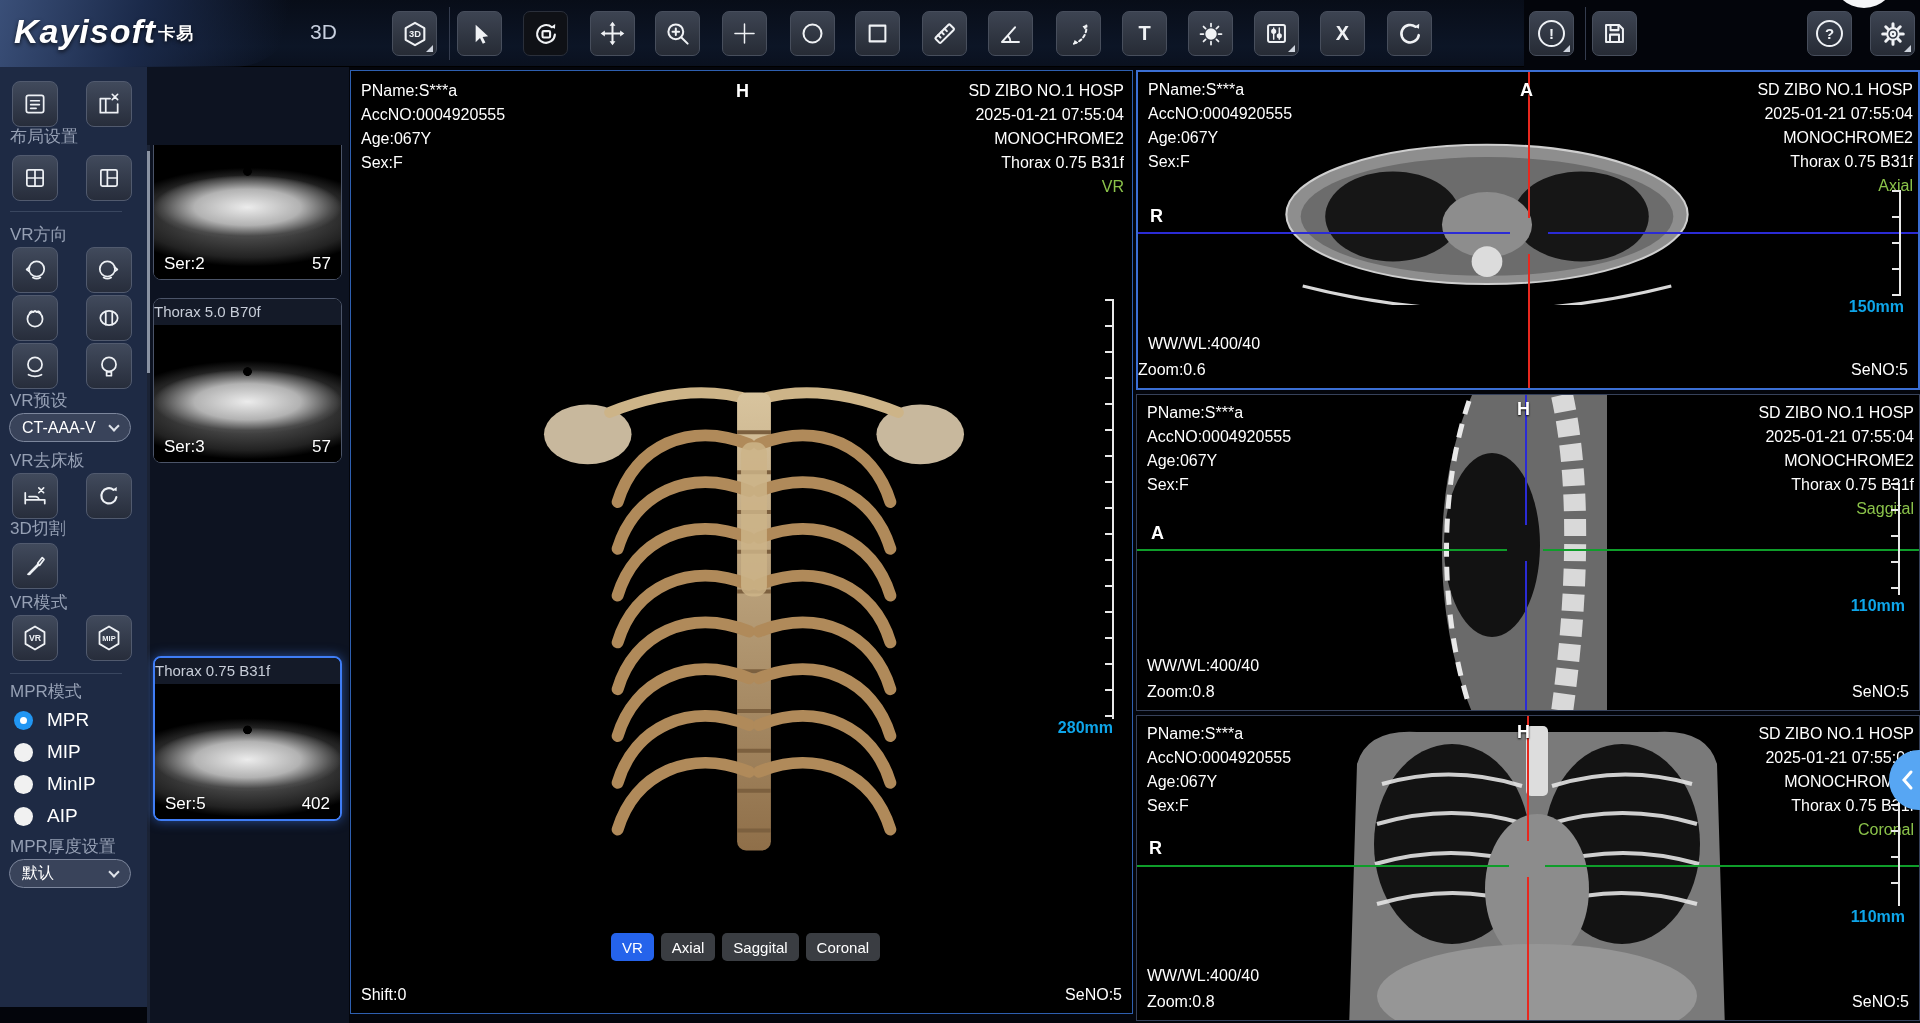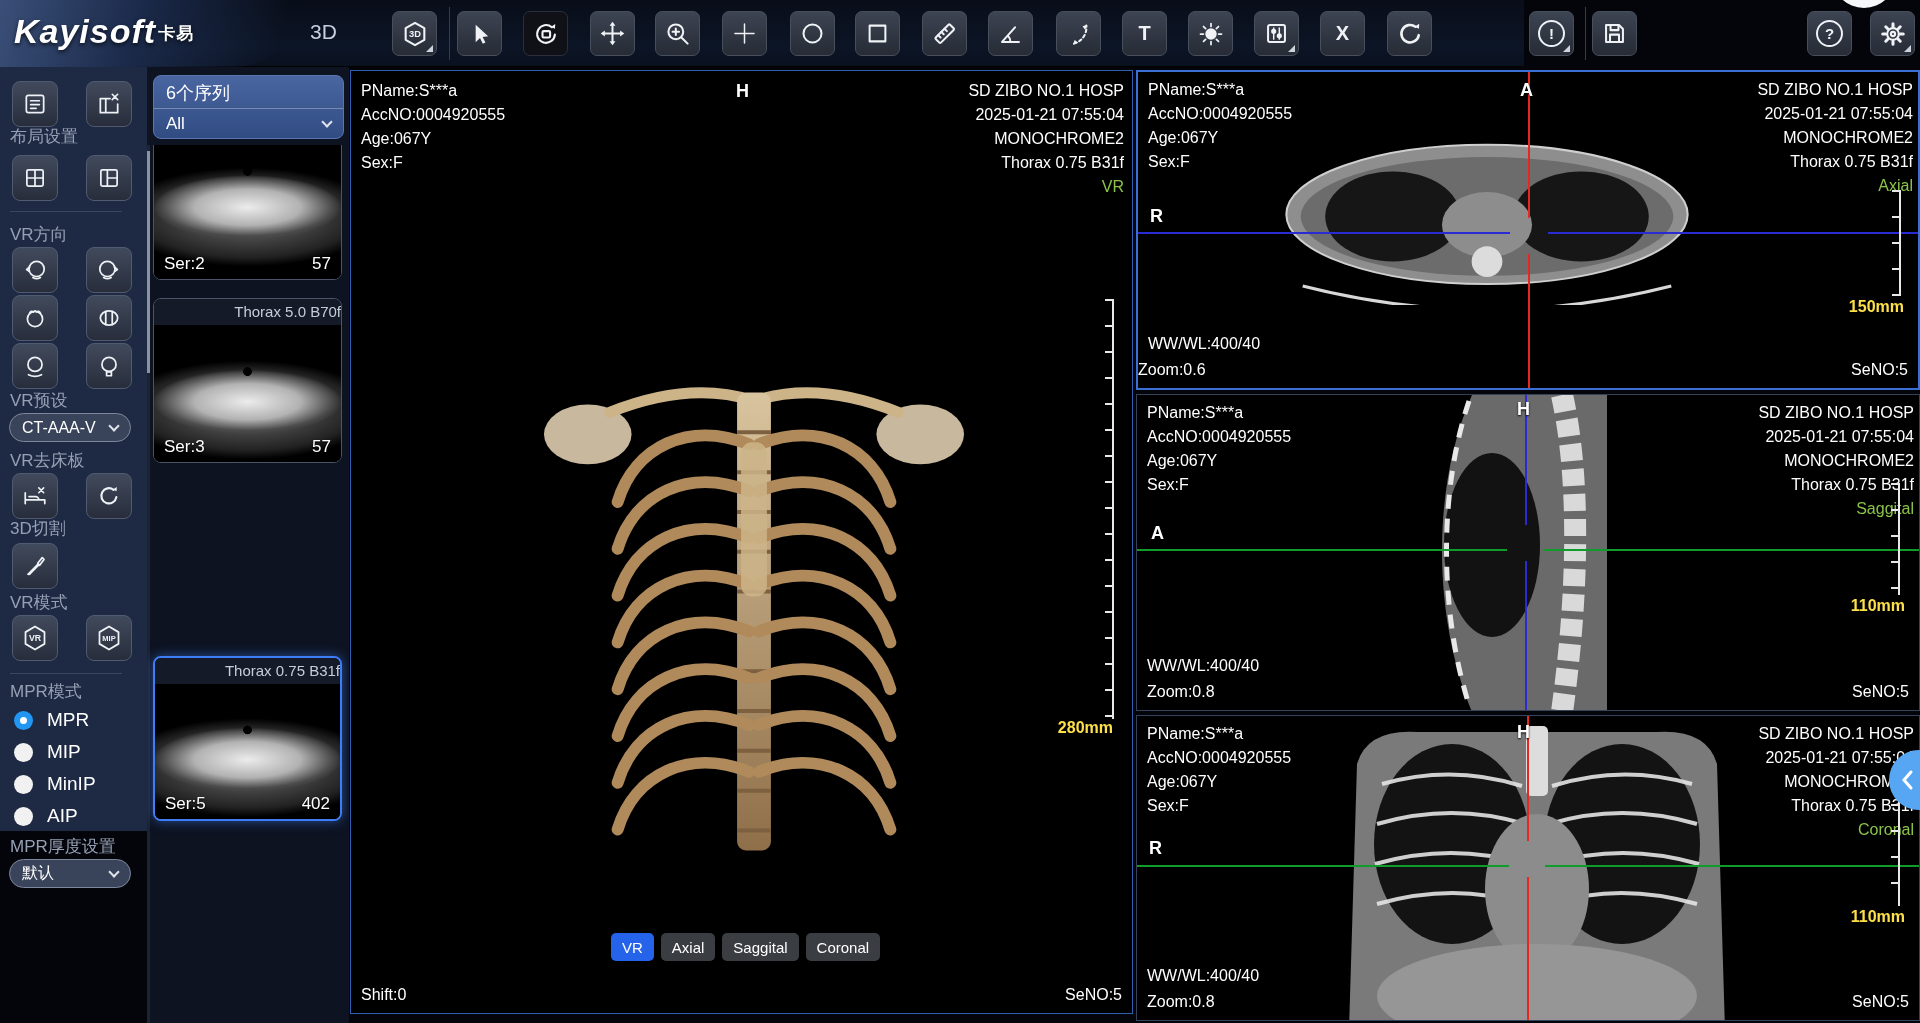--- a/index.html
+++ b/index.html
@@ -25,21 +25,21 @@
           border-left:7px solid transparent; border-bottom:7px solid #cdd3dd; }
   .tbtn svg { stroke:#f0f2f5; stroke-width:1.8; fill:none; stroke-linecap:round; stroke-linejoin:round; }
   .tb-div { position:absolute; top:7px; height:53px; width:1px; background:#343c4e; }
   .glyph-letter { font-size:20px; font-weight:bold; color:#f0f2f5; }
   .circle-glyph { width:27px; height:27px; border:2px solid #eef1f5; border-radius:50%;
           display:flex; align-items:center; justify-content:center; font-size:15px; font-weight:bold; color:#eef1f5;}
   #avatar-partial { position:absolute; left:1832px; top:-56px; width:64px; height:64px;
           border-radius:50%; background:#f5f6f8; }
 
   
-  #sidebar { position:absolute; left:0; top:67px; width:147px; height:764px; background:#1e2a44; z-index:4;}
+  #sidebar { position:absolute; left:0; top:67px; width:147px; height:940px; background:#1e2a44; z-index:4;}
   .side-label { position:absolute; left:10px; color:#96a0b4; font-size:17px; white-space:nowrap; }
   .sbtn { position:absolute; width:46px; height:46px; border-radius:8px;
           background:linear-gradient(#414a5c,#272d3b); border:1px solid #515a6e;
           display:flex; align-items:center; justify-content:center; cursor:pointer; }
   .sbtn svg { stroke:#eef1f5; stroke-width:1.6; fill:none; stroke-linecap:round; stroke-linejoin:round; }
   .sdiv { position:absolute; left:10px; width:112px; height:1px; background:#39465f; }
   .pill { position:absolute; left:9px; width:122px; height:29px; border-radius:15px;
           background:#39435a; border:1px solid #7c869c; color:#fff; font-size:16px;
           display:flex; align-items:center; justify-content:space-between; padding:0 12px; cursor:pointer;}
   .chev { width:8px; height:8px; border:solid #dfe3ea; border-width:0 2px 2px 0;
@@ -57,21 +57,21 @@
   #series-head .t { padding:5px 12px 3px; color:#fff; font-size:18px; }
   #series-filter { border-top:1px solid rgba(255,255,255,.3); height:30px; display:flex;
           align-items:center; justify-content:space-between; padding:0 12px; cursor:pointer; }
   #series-filter span { color:#fff; font-size:17px; }
   #series-scroll-track { position:absolute; left:0; top:78px; bottom:0; width:3px; background:#1b2335; }
   #series-scroll-thumb { position:absolute; left:0; top:84px; width:3px; height:222px; background:#8a93a3; cursor:pointer;}
   #series-list { position:absolute; left:0; top:78px; right:0; bottom:0; overflow:hidden; }
   .card { position:absolute; left:6px; width:189px; height:165px; border-radius:8px;
           background:#04060a; border:1px solid #4b5468; overflow:hidden; cursor:pointer; }
   .card.selected { border:2px solid #3f7df6; box-shadow:0 0 12px rgba(63,125,246,.55); }
-  .card-title { height:26px; line-height:26px; text-align:right; color:#c7cdd8; font-size:15px;
+  .card-title { height:26px; line-height:26px; text-align:left; color:#c7cdd8; font-size:15px;
           background:#141a28; white-space:nowrap; overflow:hidden; }
   .card-img { position:absolute; left:0; right:0; top:26px; bottom:0; background-color:#000;
           background-image:
             radial-gradient(9px 9px at 50% 34%, #000 45%, rgba(0,0,0,0) 52%),
             radial-gradient(118px 40px at 50% 56%, #ececec, #b2b2b2 45%, #4a4a4a 72%, rgba(0,0,0,0) 80%),
             radial-gradient(150px 56px at 50% 62%, #6f6f6f, #222 72%, #000 88%); }
   .card-img.noTitle { top:0; }
   .card-img.proto { background-image:none; }
   .proto-lines { position:absolute; left:10px; top:12px; width:78px; height:76px;
           background:repeating-linear-gradient(to bottom, #cf4ccf 0 2px, rgba(0,0,0,0) 2px 11px); }
@@ -86,21 +86,21 @@
   #vp-axial  { left:1136px; top:70px; width:784px; height:320px; border:2px solid #3b6fd4; }
   #vp-sag    { left:1136px; top:394px; width:784px; height:317px; border:1px solid #36415a; }
   #vp-cor    { left:1136px; top:715px; width:784px; height:306px; border:1px solid #36415a; }
   .ov { position:absolute; color:#fff; font-size:16px; line-height:24px; text-shadow:0 0 3px #000; white-space:nowrap; }
   .ov-right { text-align:right; }
   .green { color:#8bc34a; }
   .marker { position:absolute; color:#fff; font-size:18px; font-weight:bold; text-shadow:0 1px 2px #000; z-index:3;}
   .xline { position:absolute; z-index:2; }
   .ruler { position:absolute; width:9px; border-right:2px solid #e8e8e8;
            background:repeating-linear-gradient(to bottom, #e8e8e8 0 2px, rgba(0,0,0,0) 2px 26px); z-index:2;}
-  .mmlabel { position:absolute; color:#fde047; font-size:16px; font-weight:bold; text-shadow:0 1px 2px #000; z-index:3;}
+  .mmlabel { position:absolute; color:#0ea5e9; font-size:16px; font-weight:bold; text-shadow:0 1px 2px #000; z-index:3;}
   .fbtn-row { position:absolute; left:260px; top:862px; display:flex; gap:7px; z-index:4; }
   .fbtn { height:28px; border-radius:5px; background:#3a3d42; color:#fff; font-size:15px;
           padding:0 11px; display:flex; align-items:center; cursor:pointer; }
   .fbtn.active { background:#2563eb; }
   #collapse-btn { position:absolute; right:0; top:750px; width:31px; height:60px;
           border-radius:30px 0 0 30px; background:#57a6f3; z-index:9; display:flex;
           align-items:center; justify-content:flex-end; padding-right:6px; cursor:pointer; }
   #collapse-btn svg { stroke:#fff; stroke-width:3; fill:none; stroke-linecap:round; }
 </style>
 </head>
@@ -350,27 +350,20 @@
     <span class="radio-label">AIP</span>
   </div>
   <div class="side-label" style="top:768px">MPR厚度设置</div>
   <div class="pill" style="top:792px">
     <span>默认</span>
     <span class="chev"></span>
   </div>
 </div>
 
 <div id="series-panel">
-  <div id="series-head">
-    <div class="t">6个序列</div>
-    <div id="series-filter">
-      <span>All</span>
-      <span class="chev"></span>
-    </div>
-  </div>
   <div id="series-scroll-track"></div>
   <div id="series-scroll-thumb"></div>
   <div id="series-list">
     <div class="card" style="top:-30px">
       <div class="card-img noTitle"></div>
       <div class="card-ser">Ser:2</div>
       <div class="card-count">57</div>
     </div>
     <div class="card" style="top:153px">
       <div class="card-title">Thorax 5.0 B70f</div>

